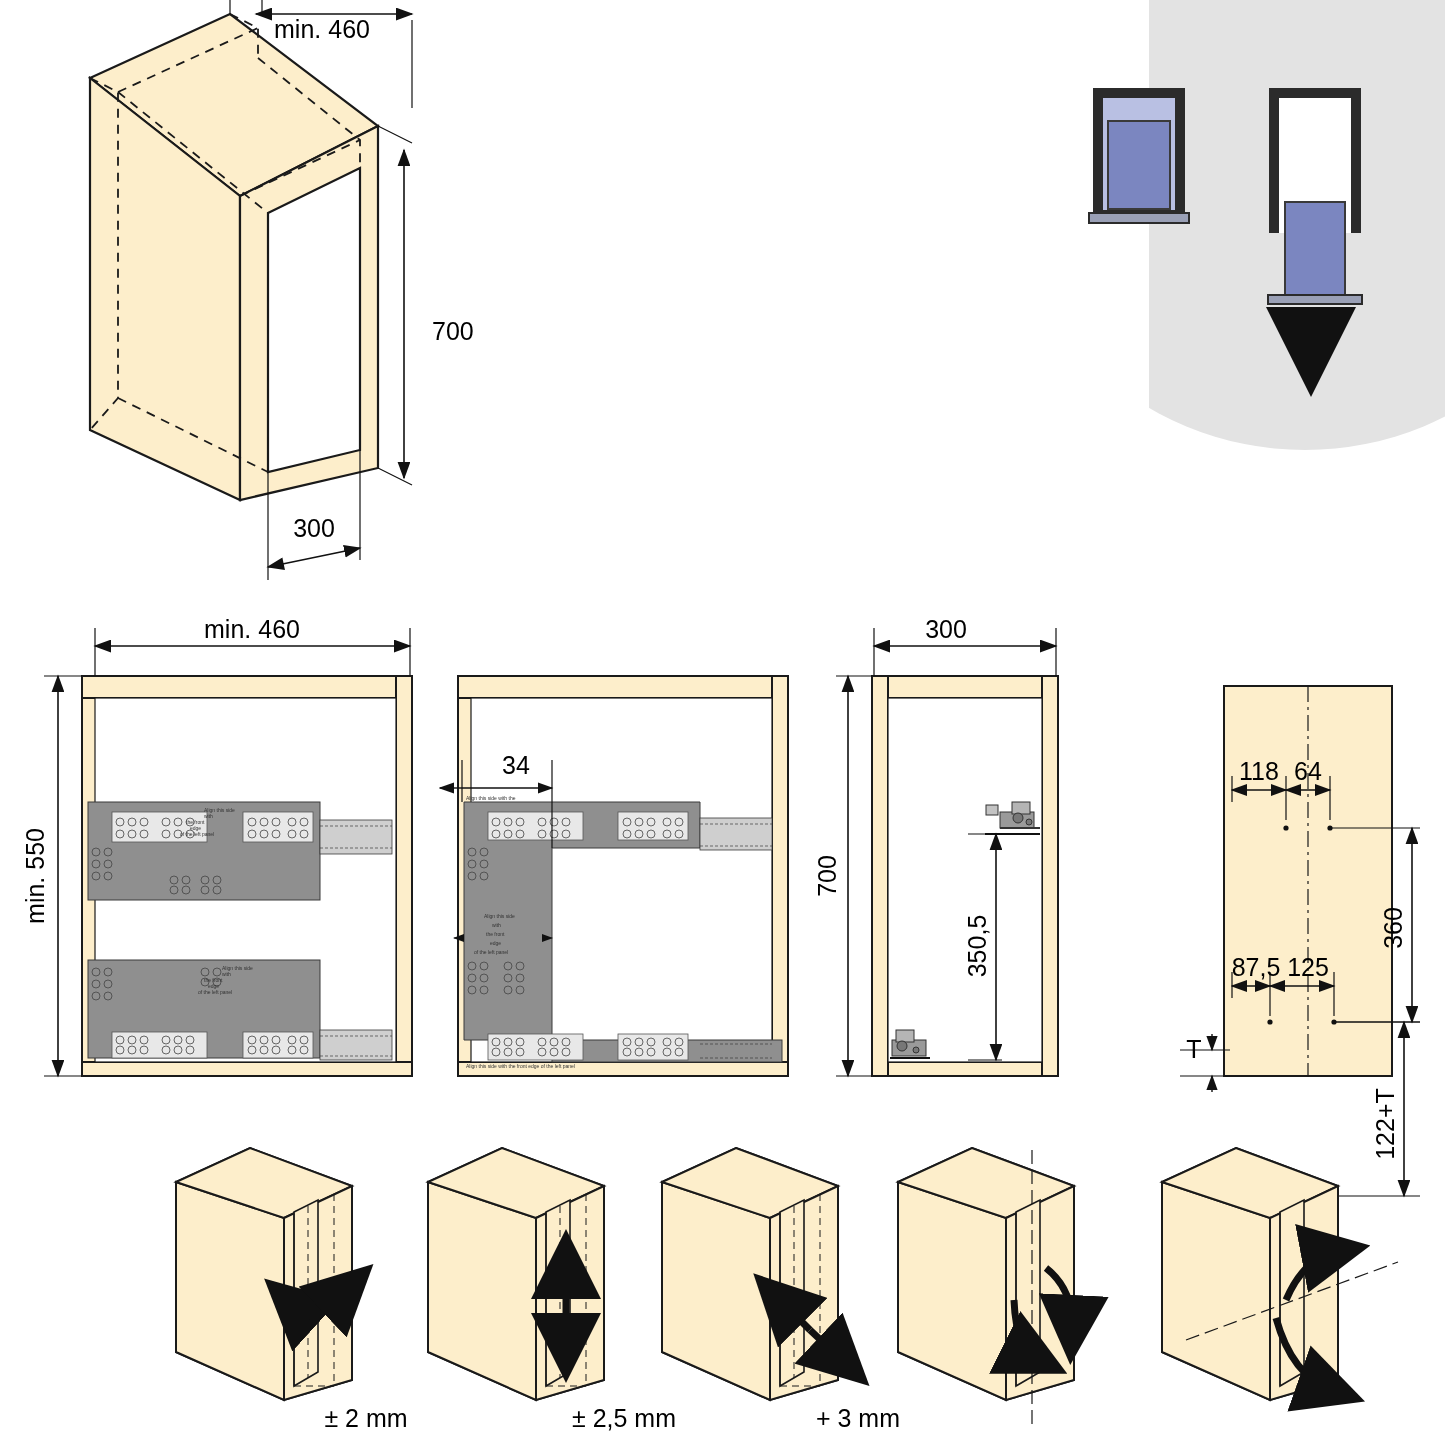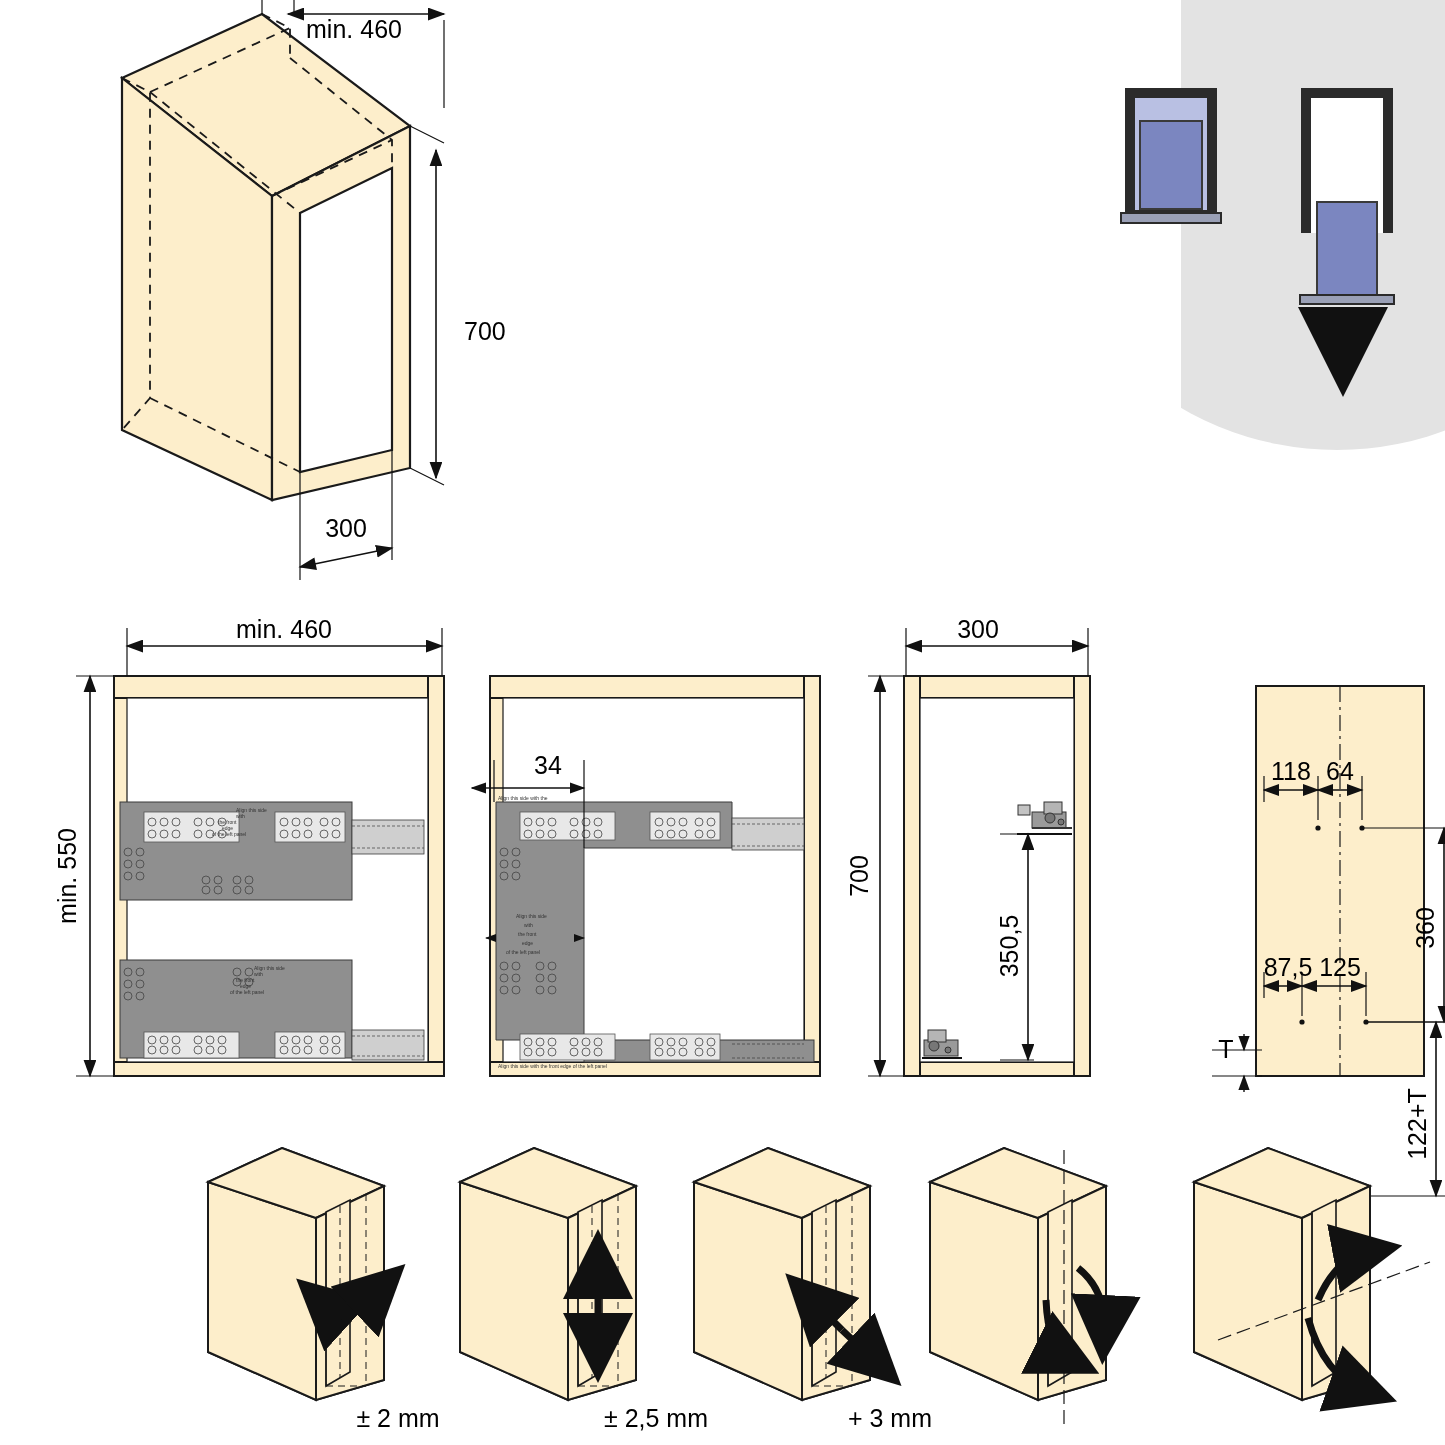--- a/index.html
+++ b/index.html
@@ -1,17 +1,17 @@
 <!DOCTYPE html>
 <html><head>
 <meta charset="utf-8">
 <style>
   html,body{margin:0;padding:0;background:#ffffff;}
   body{width:1445px;height:1445px;font-family:"Liberation Sans",sans-serif;color:#000;position:relative;overflow:hidden;}
-  .stage{position:absolute;left:0;top:0;width:1292px;height:1445px;margin-left:32px;}
+  .stage{position:absolute;left:0;top:0;width:1292px;height:1445px;}
   svg{display:block;}
   .dimtext{font-family:"Liberation Sans",sans-serif;font-size:25px;fill:#000;}
   .tinytext2{font-family:"Liberation Sans",sans-serif;font-size:5px;fill:#333;}
   .lbl{font-family:"Liberation Sans",sans-serif;font-size:25px;fill:#000;}
 </style>
 </head>
 <body>
 
 <div class="stage">
 <svg width="1445" height="1445" viewBox="0 0 1445 1445" xmlns="http://www.w3.org/2000/svg">

